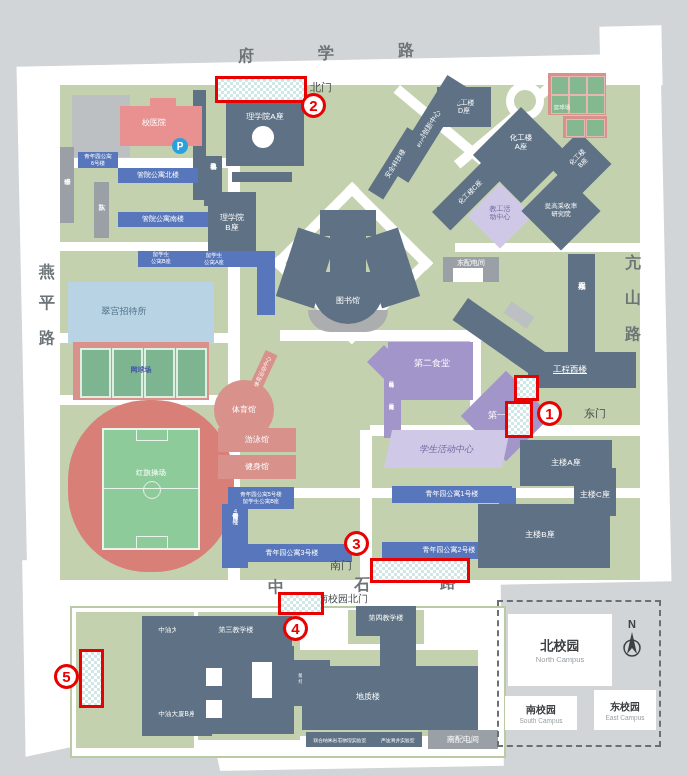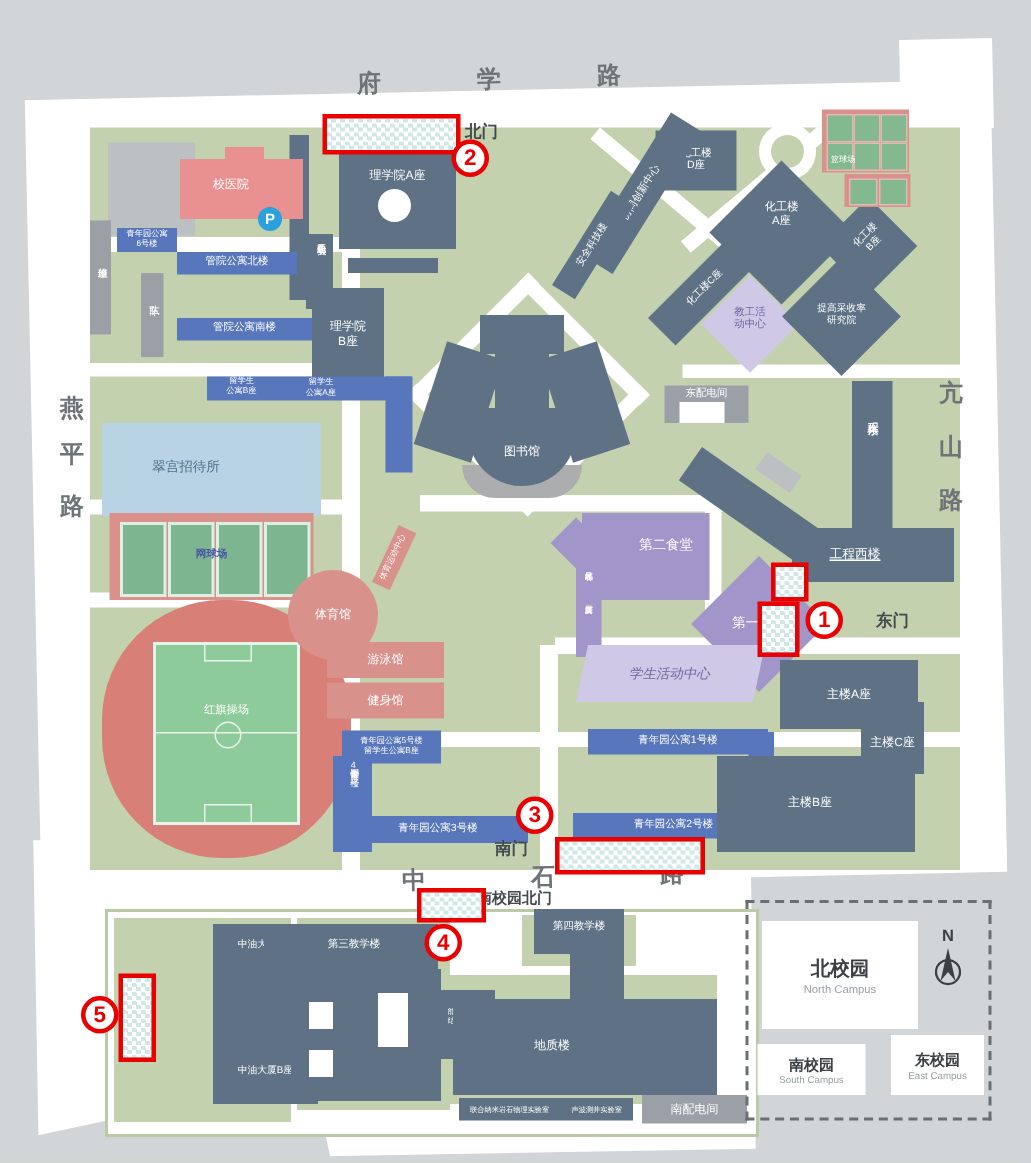--- a/index.html
+++ b/index.html
@@ -14,21 +14,21 @@
   .lgray{background:#bcc0c3;}
   .pink{background:#e89190;color:#fff;}
   .red{background:#d9918b;color:#fff;}
   .purple{background:#a295ca;color:#fff;}
   .lpurple{background:#cfc8e6;color:#6f679e;}
   .lblue{background:#b7d3e4;color:#4f7086;}
   .lab{display:flex;align-items:center;justify-content:center;text-align:center;line-height:1.2;white-space:pre-line;}
   .txt{position:absolute;text-align:center;line-height:1.2;white-space:pre-line;}
   .v{writing-mode:vertical-lr;text-orientation:upright;}
   .road{position:absolute;color:#6d7376;font-weight:bold;font-size:16px;}
-  .gate{position:absolute;color:#44494d;font-weight:bold;font-size:11px;white-space:nowrap;}
+  .gate{position:absolute;color:#44494d;font-weight:normal;font-size:11px;white-space:nowrap;}
   .hl{position:absolute;border:3px solid #e90000;background:repeating-conic-gradient(#cfe7e7 0% 25%,#ffffff 0% 50%) 0 0/6px 6px;}
   .mark{position:absolute;width:25px;height:25px;border-radius:50%;background:#fff;border:3px solid #e90000;color:#e90000;font-weight:bold;font-size:15px;display:flex;align-items:center;justify-content:center;box-sizing:border-box;}
   .court{background:#7cb58f;border:2px solid #dfeee3;position:absolute;}
   .cell{background:#84b88e;border:1px solid #e8b7b3;position:absolute;}
   .dash{border:2px dashed #6a6f73;}
   .iwhite{background:#fff;display:flex;flex-direction:column;align-items:center;justify-content:center;text-align:center;}
   .izh{color:#3c4043;font-weight:bold;}
   .ien{color:#9aa0a4;}
 </style>
 </head>
@@ -122,21 +122,21 @@
   <div class="txt" style="left:116px;top:366px;width:50px;font-size:7px;color:#4656a8;font-weight:bold;">网球场</div>
 
   <div class="abs" style="left:68px;top:400px;width:166px;height:172px;border-radius:80px;background:#d87f78;"></div>
   <div class="abs" style="left:102px;top:428px;width:98px;height:122px;background:#8ecb9a;border:2px solid #e8f4ea;box-sizing:border-box;"></div>
   <div class="abs" style="left:104px;top:488px;width:94px;height:1px;background:#e8f4ea;"></div>
   <div class="abs" style="left:143px;top:481px;width:16px;height:16px;border-radius:50%;border:1px solid #e8f4ea;"></div>
   <div class="abs" style="left:136px;top:428px;width:30px;height:12px;border:1px solid #e8f4ea;border-top:none;"></div>
   <div class="abs" style="left:136px;top:536px;width:30px;height:12px;border:1px solid #e8f4ea;border-bottom:none;"></div>
   <div class="txt" style="left:118px;top:468px;width:66px;font-size:7.5px;color:#fff;">红旗操场</div>
 
-  <div class="abs red lab" style="left:192px;top:380px;width:60px;height:60px;border-radius:50%;font-size:8px;">
+  <div class="abs red lab" style="left:214px;top:380px;width:60px;height:60px;border-radius:50%;font-size:8px;">
     <span>体育馆</span>
   </div>
   <div class="abs red lab" style="left:248px;top:388px;width:42px;height:13px;transform:rotate(-65deg);transform-origin:0 0;font-size:5.5px;">
     <span>体育运动中心</span>
   </div>
   <div class="abs red lab" style="left:218px;top:428px;width:78px;height:24px;font-size:8px;">
     <span>游泳馆</span>
   </div>
   <div class="abs red lab" style="left:218px;top:455px;width:78px;height:24px;font-size:8px;">
     <span>健身馆</span>
@@ -155,21 +155,21 @@
   <div class="abs blue lab" style="left:392px;top:486px;width:120px;height:17px;font-size:7px;">
     <span>青年园公寓1号楼</span>
   </div>
   <div class="abs blue" style="left:499px;top:488px;width:17px;height:72px;"></div>
   <div class="abs blue lab" style="left:382px;top:542px;width:134px;height:17px;font-size:7px;">
     <span>青年园公寓2号楼</span>
   </div>
 
   <div class="abs purple" style="left:388px;top:342px;width:85px;height:58px;"></div>
   <div class="abs purple" style="left:372px;top:350px;width:24px;height:24px;transform:rotate(45deg);"></div>
-  <div class="txt" style="left:416px;top:358px;width:56px;font-size:9px;color:#fff;">第二食堂</div>
+  <div class="txt" style="left:404px;top:358px;width:56px;font-size:9px;color:#fff;">第二食堂</div>
   <div class="abs purple" style="left:384px;top:374px;width:17px;height:64px;">
     <div class="v" style="font-size:5.5px;height:16px;margin:3px auto 0;color:#fff;">风味餐厅</div>
     <div class="v" style="font-size:5.5px;height:16px;margin:6px auto 0;color:#fff;">清真餐厅</div>
   </div>
   <div class="abs purple" style="left:474px;top:384px;width:64px;height:64px;transform:rotate(45deg);"></div>
   <div class="txt" style="left:478px;top:410px;width:56px;font-size:9px;color:#fff;">第一食堂</div>
   <div class="abs lpurple lab" style="left:388px;top:430px;width:118px;height:38px;transform:skewX(-12deg);font-size:9px;">
     <span>学生活动中心</span>
   </div>
   <div class="abs lpurple" style="left:477px;top:193px;width:46px;height:46px;transform:rotate(45deg);"></div>

